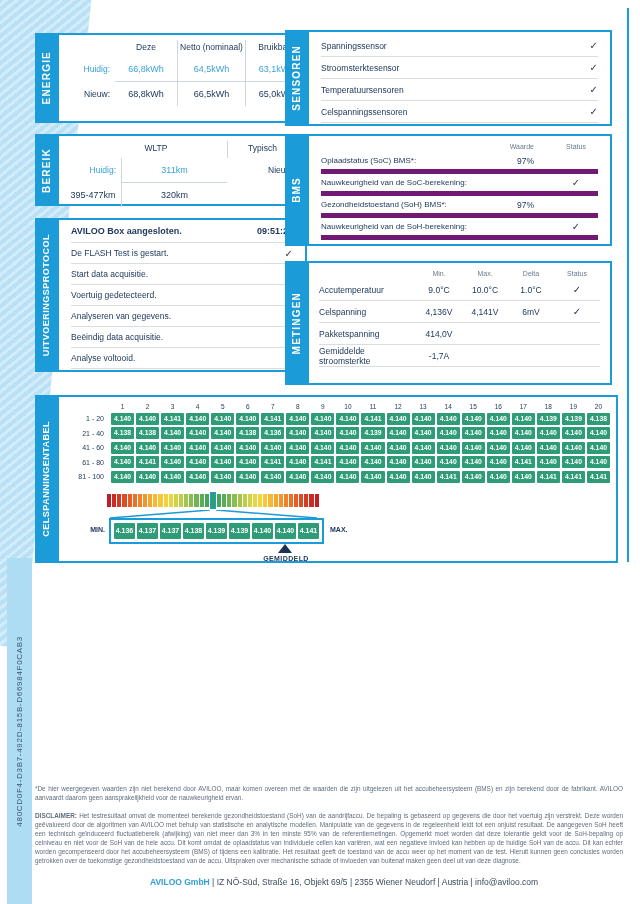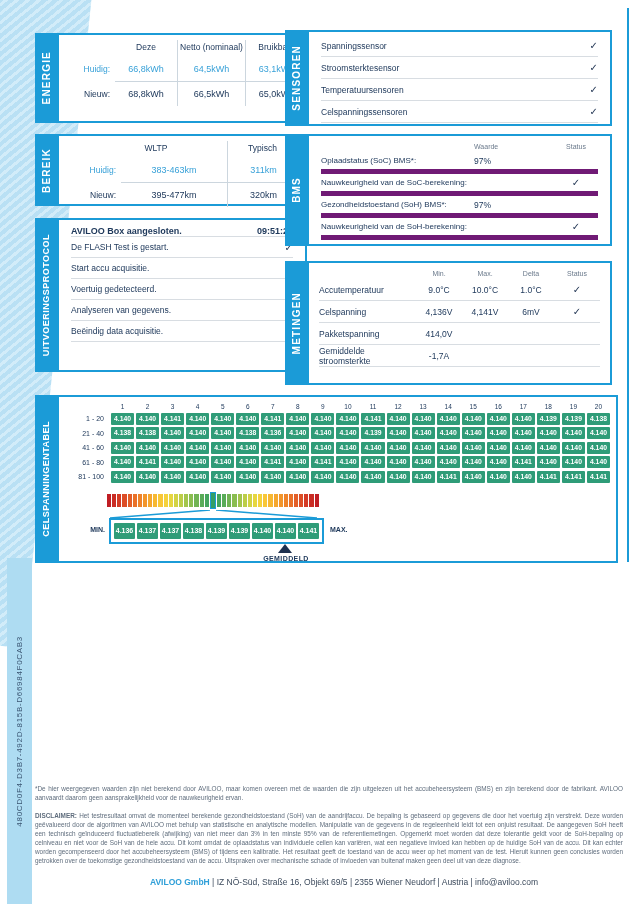--- a/index.html
+++ b/index.html
@@ -51,30 +51,30 @@
   
   .s-row, .p-row {
     display:flex; justify-content:space-between; align-items:center;
     margin:0 12px; height:22px; border-bottom:1px solid #d8dde2; font-size:8.5px;
   }
   .p-row { height:21px; }
   .sensoren-list { padding-top:3px; }
   .check { font-size:10px; font-weight:bold; color:#1d3150; }
   .p-hdr {
     display:flex; justify-content:space-between; align-items:center;
-    margin:6px 12px 0; border-bottom:1px solid #d8dde2;
+    margin:6px 12px 0; padding-bottom:6px; border-bottom:1px solid #d8dde2;
     font-size:9px; font-weight:bold;
   }
 
   
   .bms-hdr { display:flex; margin:7px 12px 2px; font-size:7px; color:#6b7a8c; }
   .bms-row { display:flex; align-items:center; margin:0 12px; height:22px; border-bottom:5px solid #701a75; }
   .bms-row .lbl { font-size:8px; }
   .fx { flex:1; }
-  .col-w { width:60px; margin-right:20px; text-align:left; }
+  .col-w { width:60px; margin-right:20px; text-align:right; }
   .col-s { width:44px; text-align:center; }
   .bms-row .val { font-size:8.5px; }
 
   
   .met-hdr { display:flex; margin:7px 10px 2px; font-size:7px; color:#6b7a8c; }
   .met-row { display:flex; align-items:center; margin:0 10px; height:22px; border-bottom:1px solid #d8dde2; }
   .met-row .lbl { font-size:8.5px; }
   .mcol { width:46px; text-align:center; }
   .met-row .val { font-size:8.5px; }
 
@@ -193,21 +193,20 @@
 
 <div class="tab" id="bereik-tab">
   <span>BEREIK</span>
 </div>
 <div class="card" id="bereik-card">
   <div class="kv-grid bereik-grid">
       <div class="eg-corner"></div>
       <div class="eg-hdr">WLTP</div>
       <div class="eg-hdr sep-l">Typisch</div>
       <div class="eg-label blue">Huidig:</div>
-      <div class="eg-val rule-b blue">383-463km</div>
       <div class="eg-val sep-l rule-b blue">311km</div>
       <div class="eg-label">Nieuw:</div>
       <div class="eg-val">395-477km</div>
       <div class="eg-val sep-l">320km</div>
     </div>
 </div>
 
 <div class="tab" id="bms-tab">
   <span>BMS</span>
 </div>
@@ -248,33 +247,37 @@
   <div class="p-hdr">
     <span>AVILOO Box aangesloten.</span>
     <span>09:51:27</span>
   </div>
   <div>
       <div class="p-row">
         <span>De FLASH Test is gestart.</span>
         <span class="check">✓</span>
       </div>
       <div class="p-row">
-        <span>Start accu acquisitie.</span>
+        <span>Start data acquisitie.</span>
         <span class="check">✓</span>
       </div>
       <div class="p-row">
         <span>Voertuig gedetecteerd.</span>
         <span class="check">✓</span>
       </div>
       <div class="p-row">
         <span>Analyseren van gegevens.</span>
         <span class="check">✓</span>
       </div>
       <div class="p-row">
         <span>Beëindig data acquisitie.</span>
+        <span class="check">✓</span>
+      </div>
+      <div class="p-row">
+        <span>Analyse voltooid.</span>
         <span class="check">✓</span>
       </div>
     </div>
 </div>
 
 <div class="tab" id="metingen-tab">
   <span>METINGEN</span>
 </div>
 <div class="card" id="metingen-card">
   <div class="met-hdr">

